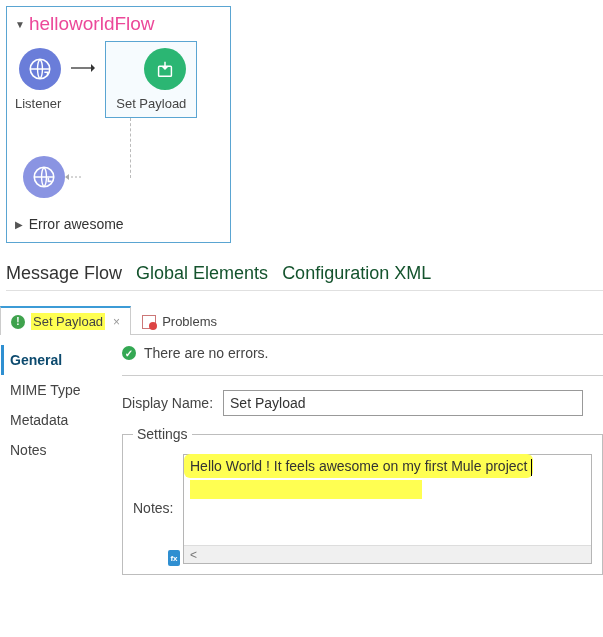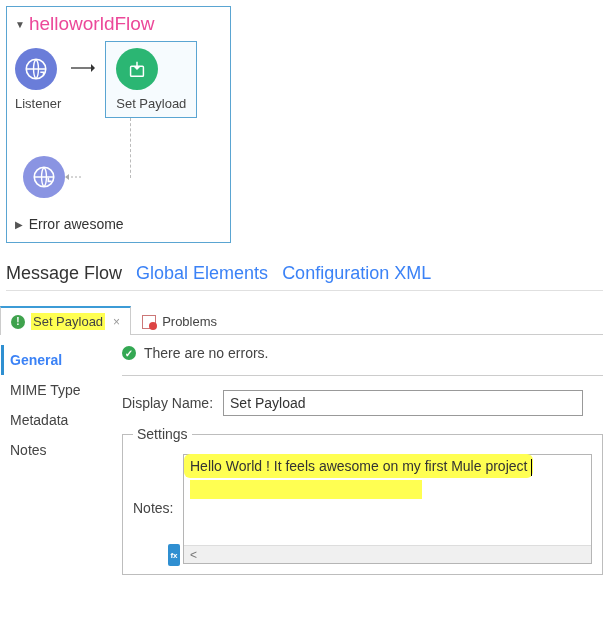--- a/index.html
+++ b/index.html
@@ -9,21 +9,21 @@
   .flow-box {
     margin: 6px 6px 0 6px;
     border: 1px solid #5aa5d2;
     width: 225px;
     padding: 6px 8px 10px 8px;
     background: #fff;
   }
   .flow-title-row { display: flex; align-items: center; gap: 4px; margin-bottom: 6px; }
   .flow-title { font-size: 19px; color: #ec4899; }
   .flow-canvas { display: flex; align-items: center; gap: 10px; }
-  .proc-node { display: flex; flex-direction: column; align-items: flex-start; gap: 6px; }
+  .proc-node { display: flex; flex-direction: column; align-items: flex-end; gap: 6px; }
   .proc-node.selected {
     border: 1px solid #5aa5d2;
     background: #f6fbfe;
     padding: 6px 10px;
   }
   .proc-circle {
     width: 42px; height: 42px; border-radius: 50%; display: flex; align-items: center; justify-content: center;
   }
   .blue-c { background: #6a7dd9; }
   .green-c { background: #2bb673; }
@@ -34,21 +34,21 @@
     height: 60px;
     width: 51px;
   }
   .path-row { display:flex; align-items:flex-end; }
   .return-node { margin-top: -6px; margin-left: 2px; }
   .error-row { display:flex; align-items:center; gap:6px; margin-top: 18px; font-size: 14px; color:#333;}
   .tiny-tri { font-size: 10px; color: #555; }
 
   
   .canvas-tabs { display:flex; gap: 14px; margin: 20px 0 0 6px; font-size: 18px; padding-bottom:6px; border-bottom:1px solid #e0e0e0; }
-  .canvas-tab { color: #3b82f6; }
+  .canvas-tab { color: #14532d; }
   .canvas-tab.active { color: #333; }
 
   
   .panel-tabs-row { margin-top: 14px; display:flex; border-bottom:1px solid #ccc; height: 30px; align-items:flex-end; }
   .panel-tab {
     display:flex; align-items:center; gap:6px;
     padding: 5px 10px; font-size: 13px; color:#444;
     border: 1px solid transparent; border-bottom: none;
   }
   .panel-tab.active {
@@ -58,21 +58,21 @@
   .panel-tab.active .tab-label-hl { background: #ffff52; padding: 1px 2px; }
   .tab-close { color:#999; font-size:12px; margin-left:2px; }
   .circle-ico { width:14px;height:14px;border-radius:50%;display:inline-flex;align-items:center;justify-content:center;font-size:10px;color:#fff;font-weight:bold;}
   .circle-green { background:#3fa24d; }
   .circle-check { background:#34a853; }
 
   
   .panel-body { display:flex; }
   .prop-sidebar { width: 110px; padding: 10px 0 0 10px; }
   .prop-side-item { font-size: 14px; padding: 7px 0; color:#444; cursor:default;}
-  .prop-side-item.active { color:#3b82f6; font-weight:600; border-left: 3px solid #2f8fd1; padding-left: 6px; margin-left: -9px;}
+  .prop-side-item.active { color:#0c4a6e; font-weight:600; border-left: 3px solid #2f8fd1; padding-left: 6px; margin-left: -9px;}
   .prop-main { flex:1; padding: 10px 0 0 12px; position: relative; }
   .status-row { display:flex; align-items:center; gap:8px; font-size:14px; color:#444; margin-bottom: 14px;}
   .dn-row { display:flex; align-items:center; gap:10px; margin-bottom:10px; }
   .dn-label { font-size:14px; color:#444;}
   .dn-input { height:26px; width: 360px; border:1px solid #999; font-size:14px; padding: 0 6px; color:#333;}
   .settings-fieldset { border:1px solid #bdbdbd; border-top:1px solid #bdbdbd; padding: 12px 10px 10px 10px; margin-right:0; }
   .settings-legend { font-size:14px; color:#444; padding: 0 4px; }
   .val-row { display:flex; align-items:flex-start; }
   .val-label { width:50px; font-size:14px; color:#444; margin-top:46px;}
   .val-box {
@@ -82,21 +82,21 @@
     font-size:14px; padding: 4px 6px;
     background: #ffff52; display:inline; line-height: 22px; border-radius: 6px;
   }
   .val-hl-tail {
     position:absolute; left:6px; top:25px; width: 232px; height:19px; background: #ffff52;
   }
   .val-scroll { position:absolute; left:0; right:0; bottom:0; height:18px; background:#f0f0f0; border-top:1px solid #ddd; display:flex; align-items:center; }
   .val-scroll span { color:#777; font-size:12px; margin-left:6px; }
   .caret { display:inline-block; width:1px; height:17px; background:#000; margin-left:-2px; vertical-align:middle;}
 
-  .fx-ico { position:absolute; bottom:-3px; left:-16px; width:12px; height:22px; background:#2f8fd1; border-radius:2px; display:flex;align-items:center;justify-content:center;color:#fff;font-size:8px;font-weight:bold; }
+  .fx-ico { position:absolute; bottom:-3px; left:-16px; width:12px; height:16px; background:#2f8fd1; border-radius:2px; display:flex;align-items:center;justify-content:center;color:#fff;font-size:8px;font-weight:bold; }
 
   .globe-svg { width:26px; height:26px; }
   .setpl-svg { width:22px; height:22px; }
 </style>
 </head>
 <body>
 
 <div class="flow-box">
   <div class="flow-title-row">
     <span class="tiny-tri">▼</span>

